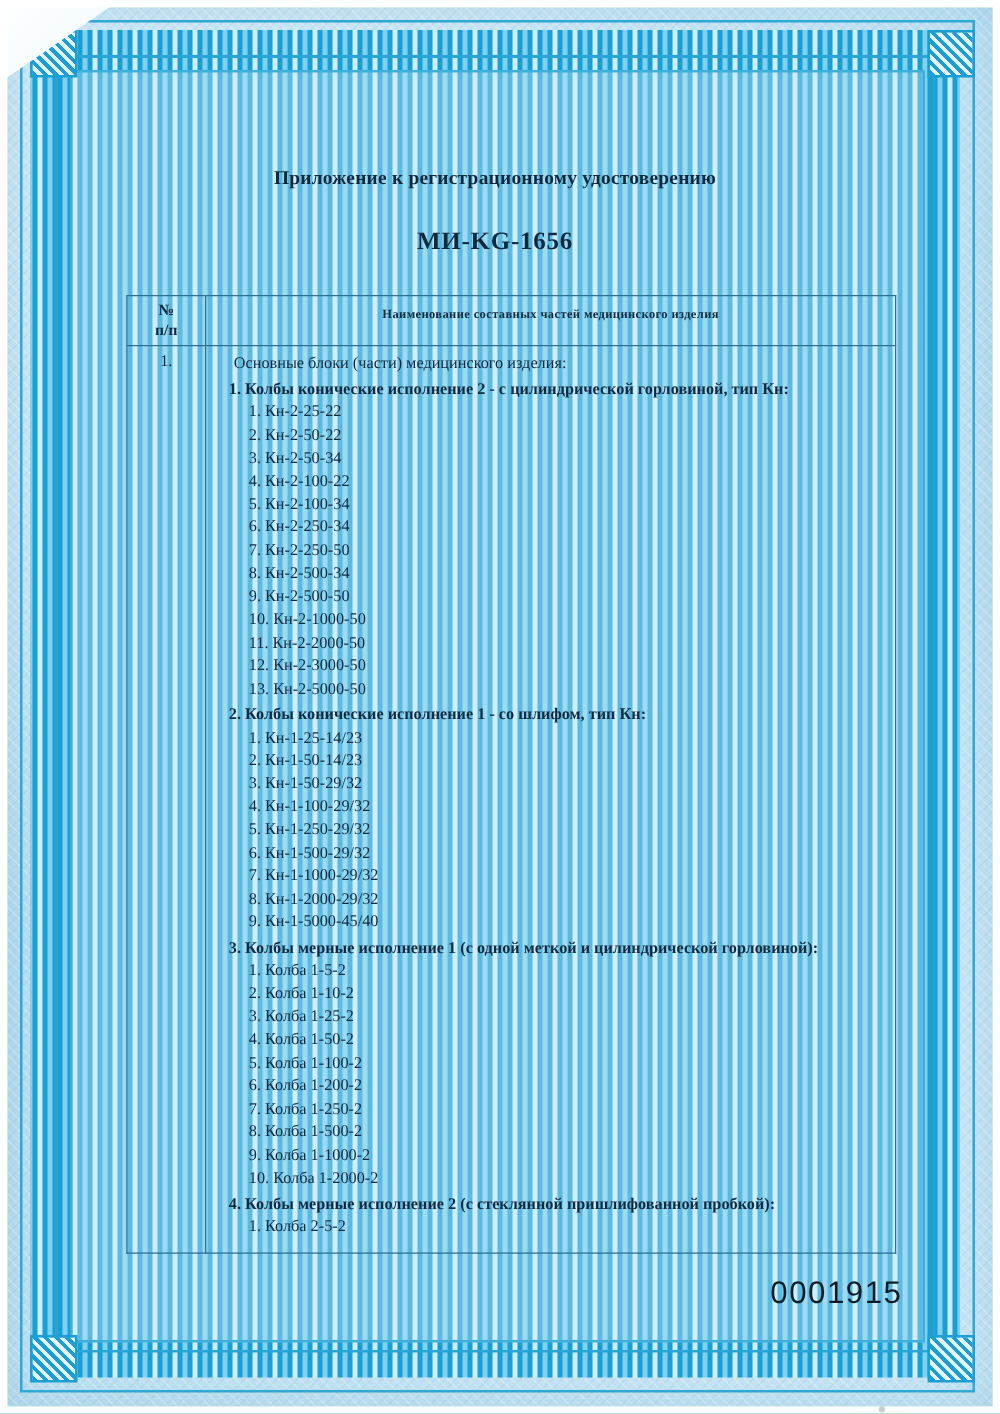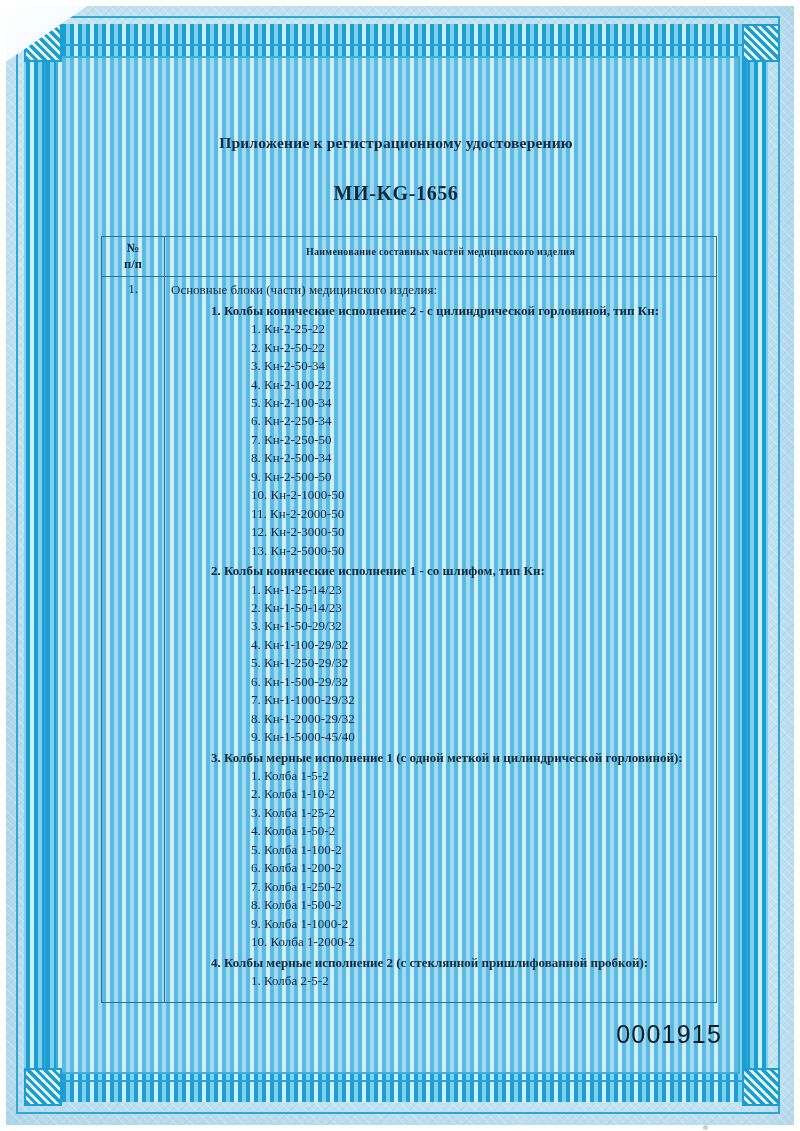--- a/index.html
+++ b/index.html
@@ -164,31 +164,31 @@
     text-align: center;
     font-size: 13px;
     padding: 4px 2px;
     width: 58px;
   }
   td.cell-body {
     padding: 4px 6px 12px 6px;
     font-size: 13px;
     line-height: 1.42;
   }
-  .lvl0 { margin: 0 0 1px 0; }
+  .lvl0 { margin: 0 0 1px 16px; }
   .grp {
     margin-top: 2px;
-    margin-left: 40px;
+    margin-left: 12px;
     font-weight: bold;
     text-indent: -21px;
     padding-left: 21px;
     line-height: 1.42;
   }
   .item {
-    margin-left: 80px;
+    margin-left: 28px;
     text-indent: -20px;
     padding-left: 20px;
     line-height: 1.42;
   }
 
   .serial {
     position: absolute;
     right: 78px;
     top: 1020px;
     font-family: "Liberation Sans", sans-serif;

